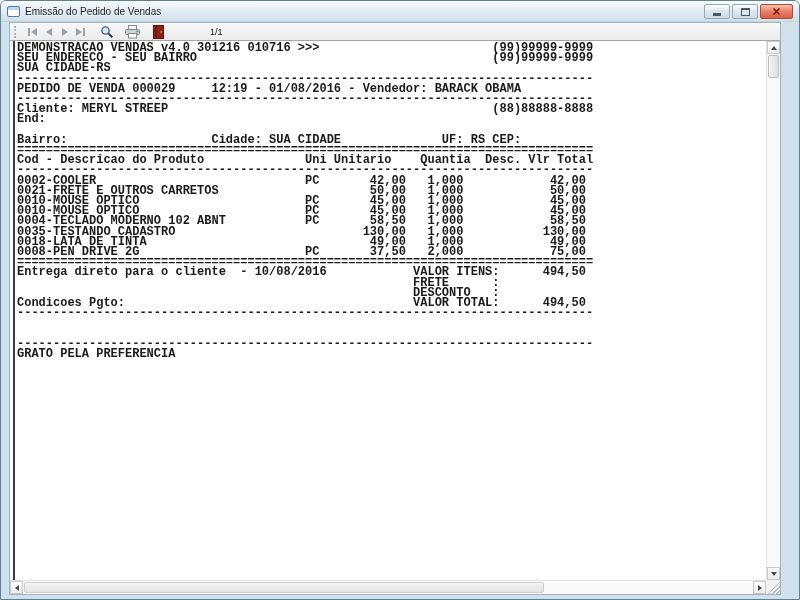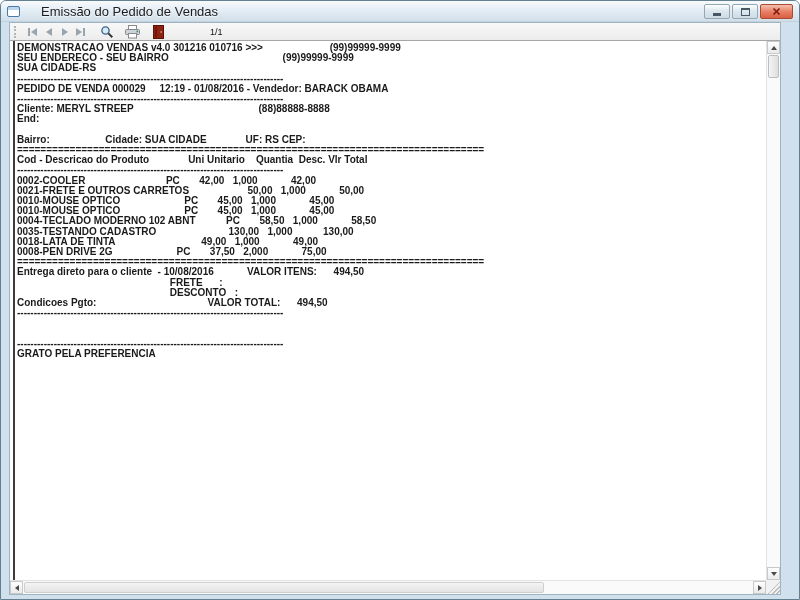--- a/index.html
+++ b/index.html
@@ -9,21 +9,21 @@
   
   .window{position:absolute;inset:0;box-sizing:border-box;
           background:#d0e0ec;border:1px solid #62808f;border-radius:6px 6px 0 0;}
   .titlebar{position:absolute;top:0;left:0;right:0;height:21px;
             border-radius:5px 5px 0 0;
             background:linear-gradient(#f8fbfd,#e4eef6 45%,#d2dfe9);
             border-bottom:1px solid #c2d2de;
             display:flex;align-items:center;padding:0 6px;box-sizing:border-box;}
   .app-icon{width:13px;height:11px;box-sizing:border-box;border:1px solid #4d7aa8;
             background:linear-gradient(#bcd6ee 0 3px,#ffffff 3px);border-radius:2px;flex:0 0 auto;}
-  .title{font-size:13px;color:#1c1c1c;margin-left:21px;white-space:nowrap;
+  .title{font-size:10px;color:#1c1c1c;margin-left:5px;white-space:nowrap;
          text-shadow:0 1px 0 rgba(255,255,255,.7);}
   .winbtns{margin-left:auto;display:flex;gap:2px;align-self:flex-start;margin-top:3px;}
   .wbtn{width:26px;height:15px;box-sizing:border-box;border:1px solid #93a7b4;border-radius:2px;
         background:linear-gradient(#fdfefe,#dbe6ee 50%,#cfdce6);
         display:flex;align-items:center;justify-content:center;padding:0;cursor:default;}
   .wbtn.close{width:33px;background:linear-gradient(#f6c0b0,#e88066 50%,#d95f43);border-color:#a94a32;}
   .g-min{width:8px;height:3px;background:#475864;margin-top:5px;}
   .g-max{width:9px;height:8px;box-sizing:border-box;border:1px solid #475864;border-top-width:2px;}
 
   
@@ -43,21 +43,21 @@
          border-right:6px solid #9aa4ad;}
   .tri-r{width:0;height:0;border-top:4px solid transparent;border-bottom:4px solid transparent;
          border-left:6px solid #9aa4ad;}
   .vbar{width:2px;height:8px;background:#9aa4ad;}
   .page-indicator{position:absolute;left:200px;top:4px;font-size:9px;color:#111;}
 
   
   .report-view{position:absolute;left:0;right:14px;top:18px;bottom:14px;overflow:hidden;background:#fff;}
   .page-edge{position:absolute;left:3px;top:0;bottom:0;width:2px;background:#3c3c3c;}
   .report{position:absolute;left:7px;top:2px;margin:0;white-space:pre;
-          font-family:Liberation Sans, sans-serif;font-size:10px;line-height:10.2px;
+          font-family:Liberation Mono, monospace;font-size:12px;line-height:10.2px;
           font-weight:bold;color:#1a1a1a;}
 
   
   .vscroll{position:absolute;top:18px;bottom:14px;right:0;width:14px;background:#fafafa;
            border-left:1px solid #e2e2e2;box-sizing:border-box;}
   .hscroll{position:absolute;left:0;right:14px;bottom:0;height:14px;background:#fafafa;
            border-top:1px solid #e2e2e2;box-sizing:border-box;}
   .sb{position:absolute;box-sizing:border-box;background:linear-gradient(#ffffff,#eaeaea);
       border:1px solid #c9c9c9;display:flex;align-items:center;justify-content:center;}
   .sb.up{top:0;left:0;right:0;height:13px;}

